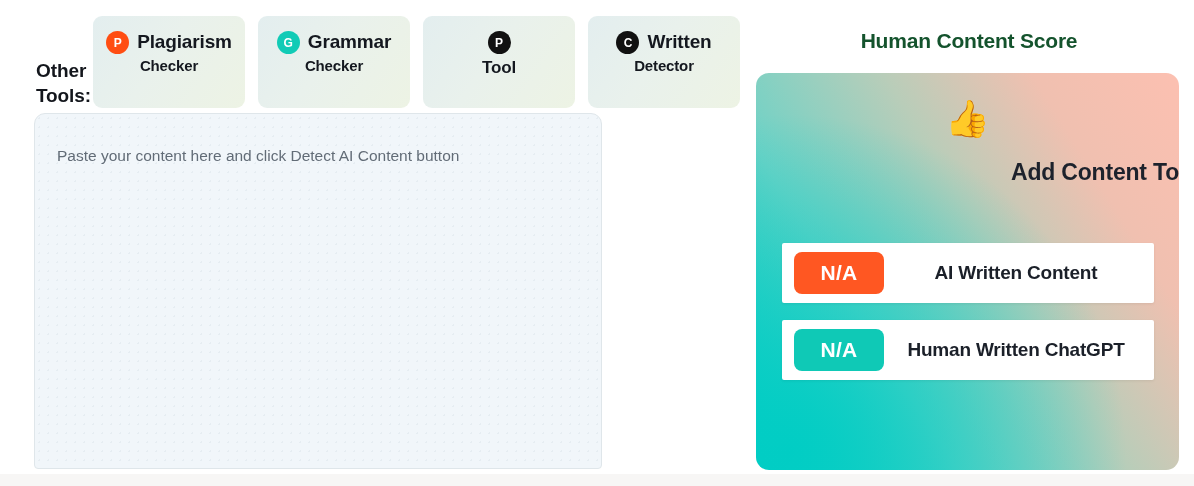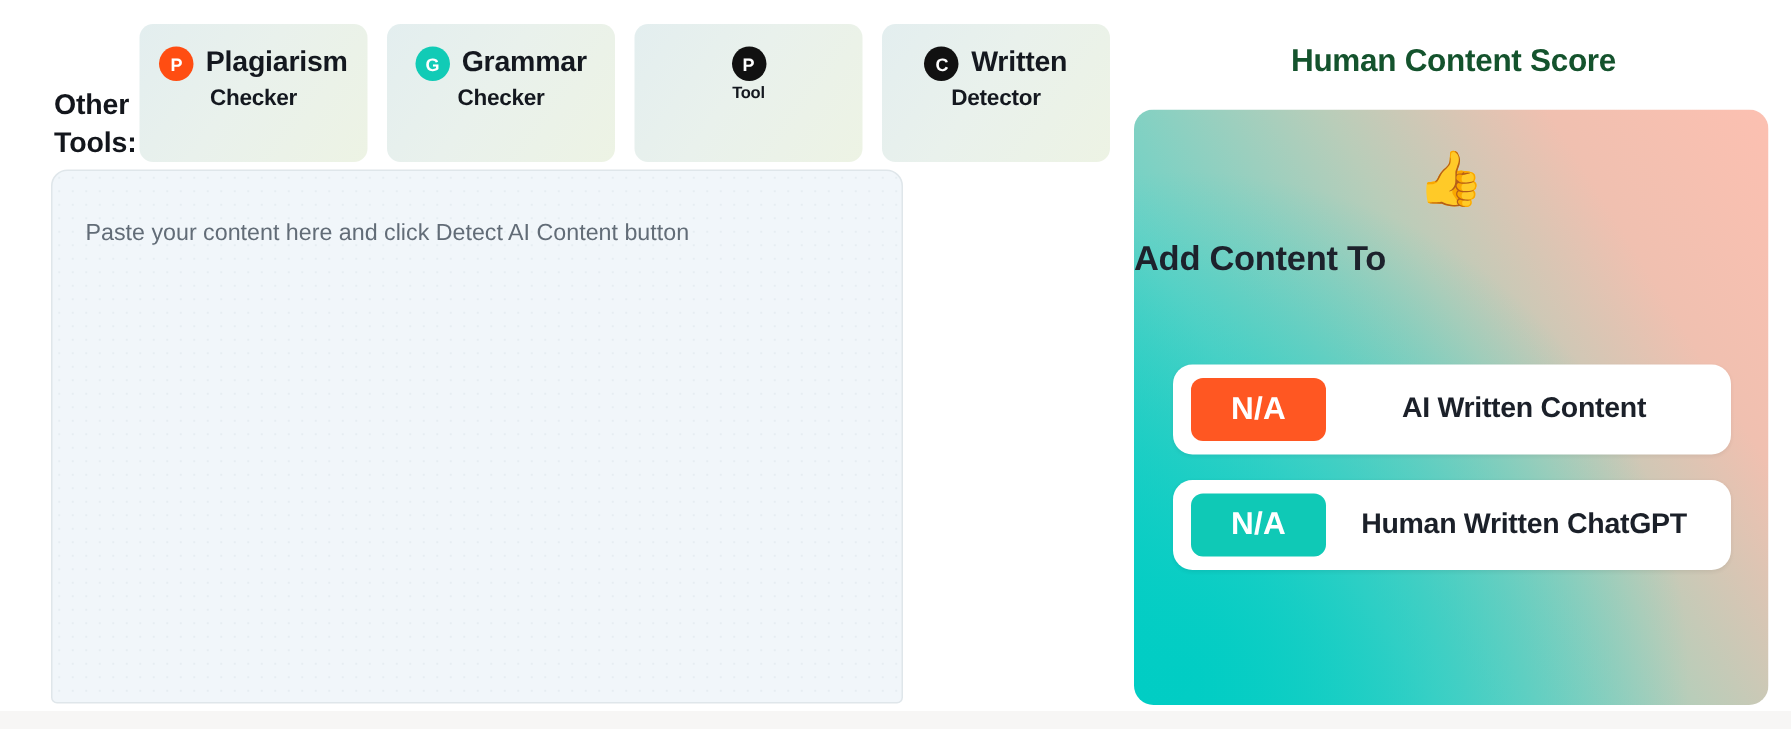--- a/index.html
+++ b/index.html
@@ -102,21 +102,21 @@
     width: 100%;
     font-size: 15px;
     font-weight: 600;
     color: #14181f;
     line-height: 1.62;
     letter-spacing: -0.15px;
   }
 
   .tool-name-3 {
     width: 100%;
-    font-size: 11px;
+    font-size: 17px;
     font-weight: 600;
     color: #14181f;
     line-height: 1.62;
     letter-spacing: -0.15px;
   }
 
   
   .editor-wrap {
     position: absolute;
     left: 14px;
@@ -198,41 +198,41 @@
   .thumb-icon {
     width: 100%;
     text-align: center;
     font-size: 36px;
     line-height: 1;
     height: 42px;
   }
 
   .panel-heading {
     width: 100%;
-    text-align: left;
+    text-align: right;
     margin-top: 12px;
     font-size: 23px;
     font-weight: 700;
     color: #1d222c;
     line-height: 1.52;
     letter-spacing: -0.2px;
   }
 
   .score-rows {
     position: absolute;
     left: 26px;
     top: 170px;
     width: 372px;
   }
 
   .score-row {
     width: 372px;
     height: 60px;
     background: #ffffff;
-    border-radius: 13px;
+    border-radius: 2px;
     display: flex;
     align-items: center;
     padding-left: 12px;
     margin-bottom: 17px;
     box-shadow: 0 1px 3px rgba(0,0,0,0.07);
   }
 
   .score-badge {
     width: 90px;
     height: 42px;

